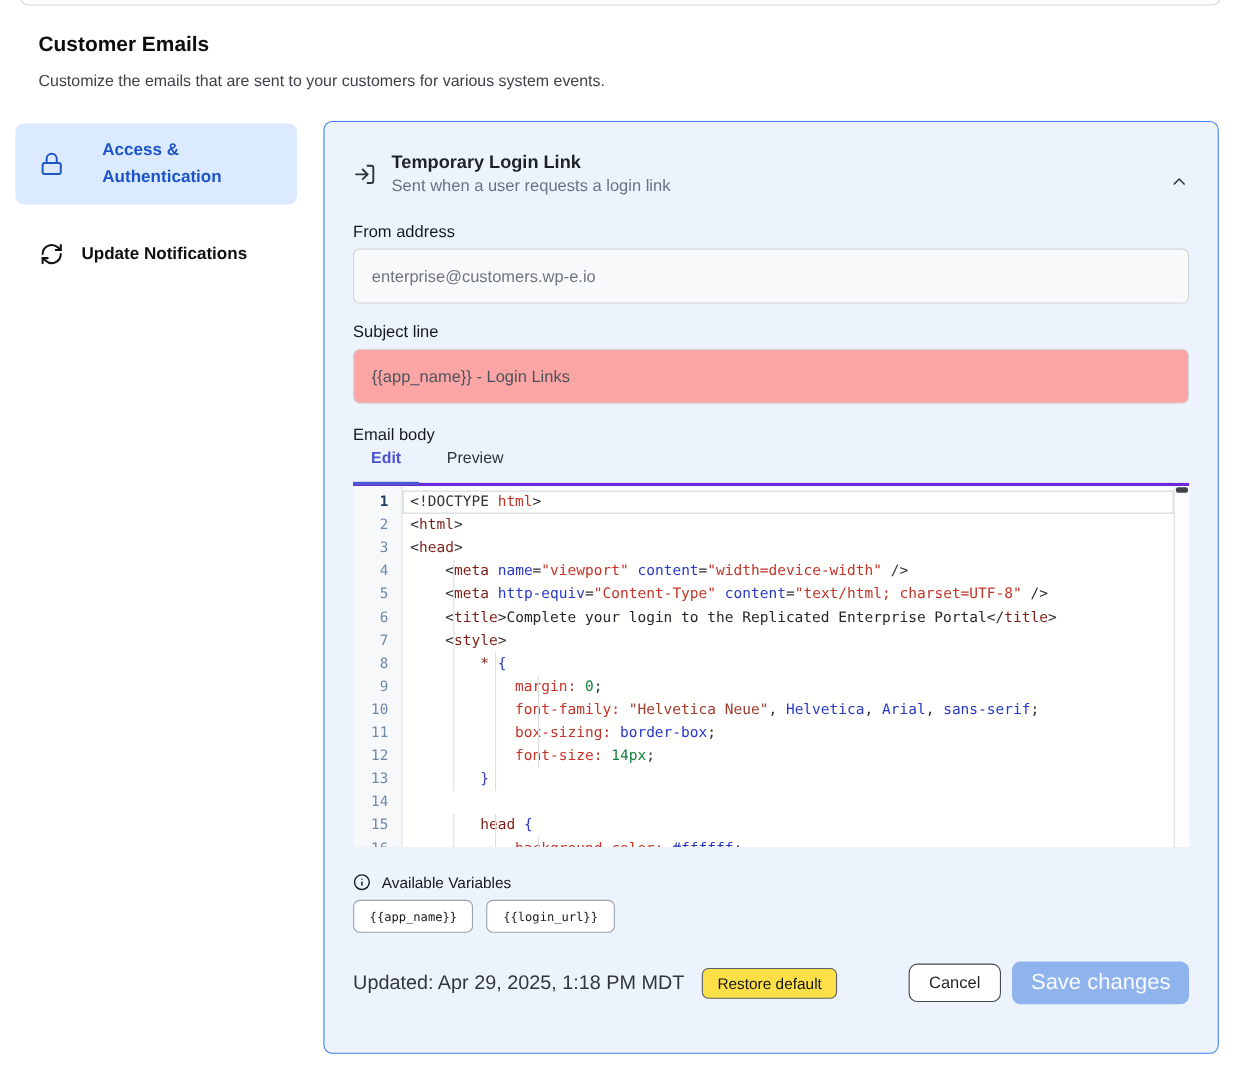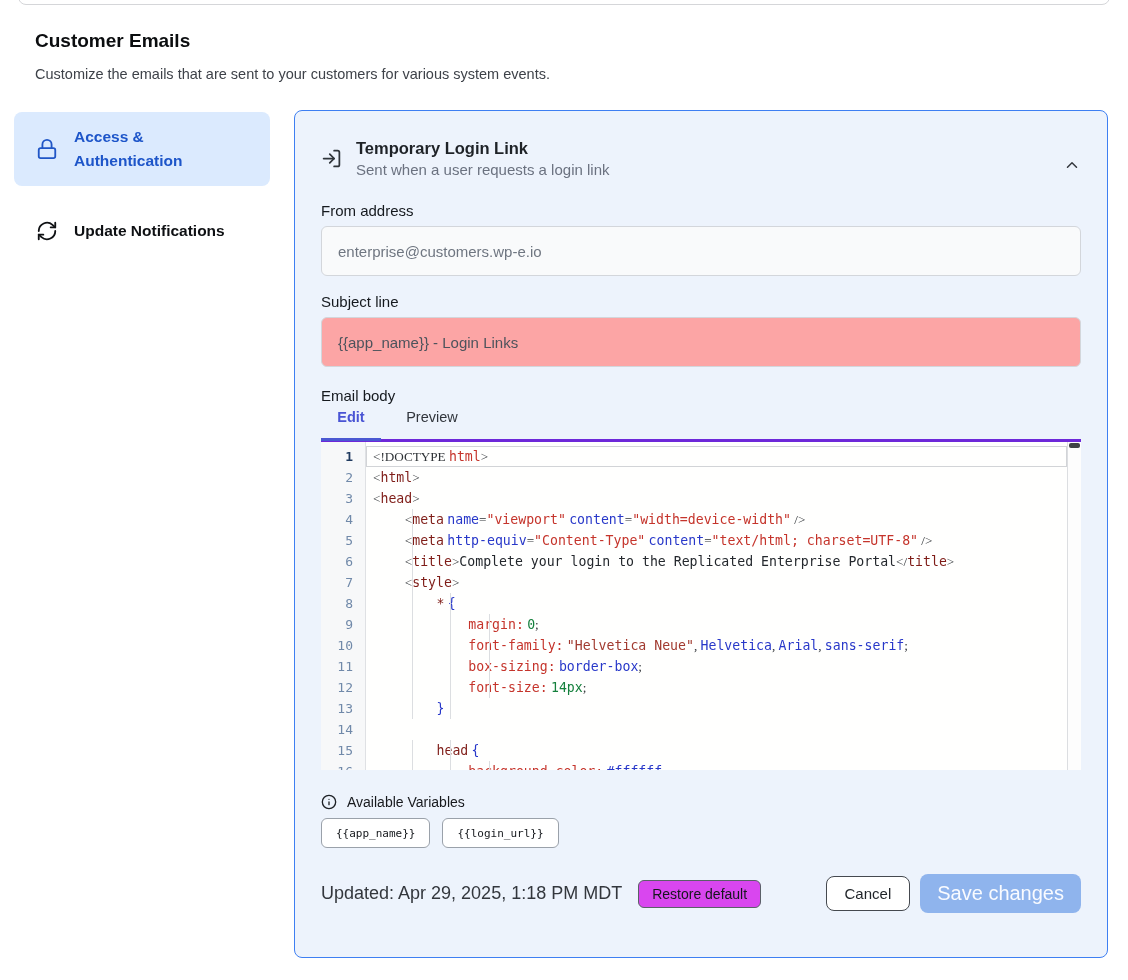--- a/index.html
+++ b/index.html
@@ -14,21 +14,21 @@
   
   .page-title { position:absolute; left:35px; top:30px; font-size:19px; font-weight:700; color:#0b0d0f; }
   .page-subtitle { position:absolute; left:35px; top:66px; font-size:14.5px; color:#3e4249; }
 
   
   .sidebar { position:absolute; left:14px; top:112px; width:256px; }
   .side-item { display:flex; align-items:center; gap:16px; padding:13px 16px 13px 22px;
     border-radius:8px; cursor:pointer; }
   .side-item.active { background:#dbeafe; }
   .side-label { font-size:15.5px; font-weight:600; line-height:1.55; max-width:152px; color:#0e1013; }
-  .side-item.active .side-label { color:#1d55c9; }
+  .side-item.active .side-label { color:#1d55c9;margin-left:19px; }
   .side-item + .side-item { margin-top:20px; }
   .icon { flex:0 0 auto; display:inline-flex; }
 
   
   .panel { position:absolute; left:294px; top:110px; width:814px; height:848px;
     background:#edf3fc; border:1.5px solid #3e7ff2; border-radius:8px; padding:28px 26px 0 26px; }
   .panel-header { display:flex; align-items:flex-start; }
   .panel-header .icon { margin-top:9px; }
   .panel-titles { margin-left:14px; flex:1; }
   .panel-title { font-size:16.5px; font-weight:700; color:#1e2227; }
@@ -60,21 +60,21 @@
     border-right:1px solid #dfe1e4; padding-top:4px; }
   .gut-num { height:21px; line-height:21px; text-align:right; padding-right:12px;
     font-family:"DejaVu Sans Mono", monospace; font-size:13px; color:#7089a9; }
   .gut-num.act { color:#1f3a5f; font-weight:700; }
   .code-col { margin:0 14px 0 45px; padding-top:4px; position:relative; }
   .code-line { position:relative; height:21px; font-family:"DejaVu Sans Mono", monospace; }
   .code-line pre { font-family:"DejaVu Sans Mono", monospace; font-size:13.2px; line-height:21px;
     padding-left:7px; white-space:pre; }
   .code-line .guide { position:absolute; top:0; bottom:0; width:1px; background:#dcdee1; }
   .active-line::after { content:""; position:absolute; inset:0; border:1px solid #d2d4d7; pointer-events:none; }
-  .tk-pln { color:#2f3337;font-family:Liberation Serif, serif; } .tk-txt { color:#24282d; }
+  .tk-pln { color:#2f3337; } .tk-txt { color:#24282d; }
   .tk-tag { color:#7f1d18; } .tk-sel { color:#7f1d18; }
   .tk-atn { color:#2838c9; } .tk-val { color:#2838c9; } .tk-brace { color:#2838c9; }
   .tk-atv { color:#c5342b; } .tk-prop { color:#c5342b; }
   .tk-cstr { color:#a13a2f; } .tk-num { color:#15803d; }
   .vscroll { position:absolute; right:0; top:0; bottom:0; width:14px; background:#fdfdfd;
     border-left:1px solid #dcdee1; }
   .vthumb { position:absolute; top:1px; left:1px; right:1px; height:5px; background:#3f4346; border-radius:2px; cursor:grab; }
 
   
   .vars-head { display:flex; align-items:center; gap:10px; margin-top:24px; }
@@ -82,21 +82,21 @@
   .chips { display:flex; gap:12px; margin-top:8px; }
   .chip { height:30px; display:flex; align-items:center; padding:0 14px; background:#fff;
     border:1px solid #9aa1aa; border-radius:6px; font-family:"DejaVu Sans Mono", monospace;
     font-size:11px; color:#15181c; cursor:pointer; }
 
   
   .panel-footer { display:flex; align-items:center; margin-top:26px; }
   .updated { font-size:18px; color:#33373d; }
   .btn { font-family:"Liberation Sans", sans-serif; cursor:pointer; }
   .btn-restore { margin-left:16px; padding:5px 13px; font-size:14px; font-weight:500; color:#14171b;
-    background:#d946ef; border:1px solid #5b6068; border-radius:6px; }
+    background:#fde047; border:1px solid #5b6068; border-radius:6px; }
   .footer-spacer { flex:1; }
   .btn-cancel { padding:8px 18px; font-size:15px; color:#1f2328; background:#fff;
     border:1px solid #45494f; border-radius:8px; }
   .btn-save { margin-left:10px; padding:8px 17px; font-size:20px; font-weight:500; color:#f9fbff;
     background:#8fb4ed; border:none; border-radius:8px; cursor:default; }
 
   svg { display:block; }
 </style>
 </head>
 <body>

